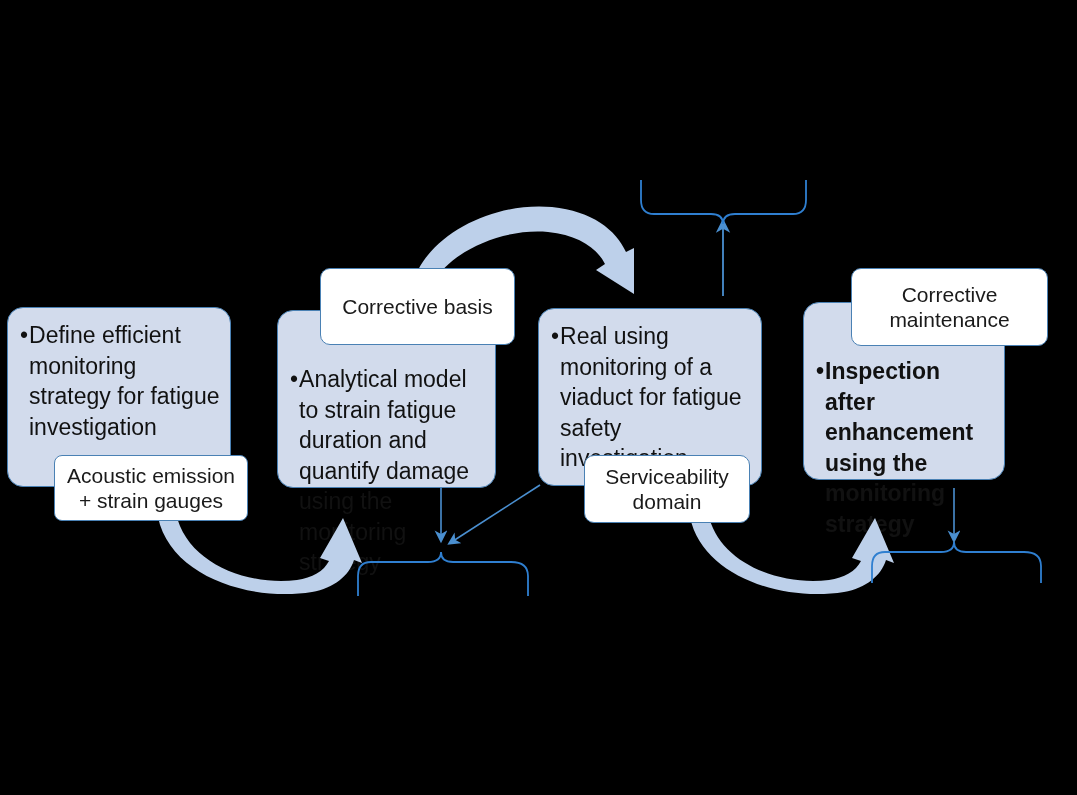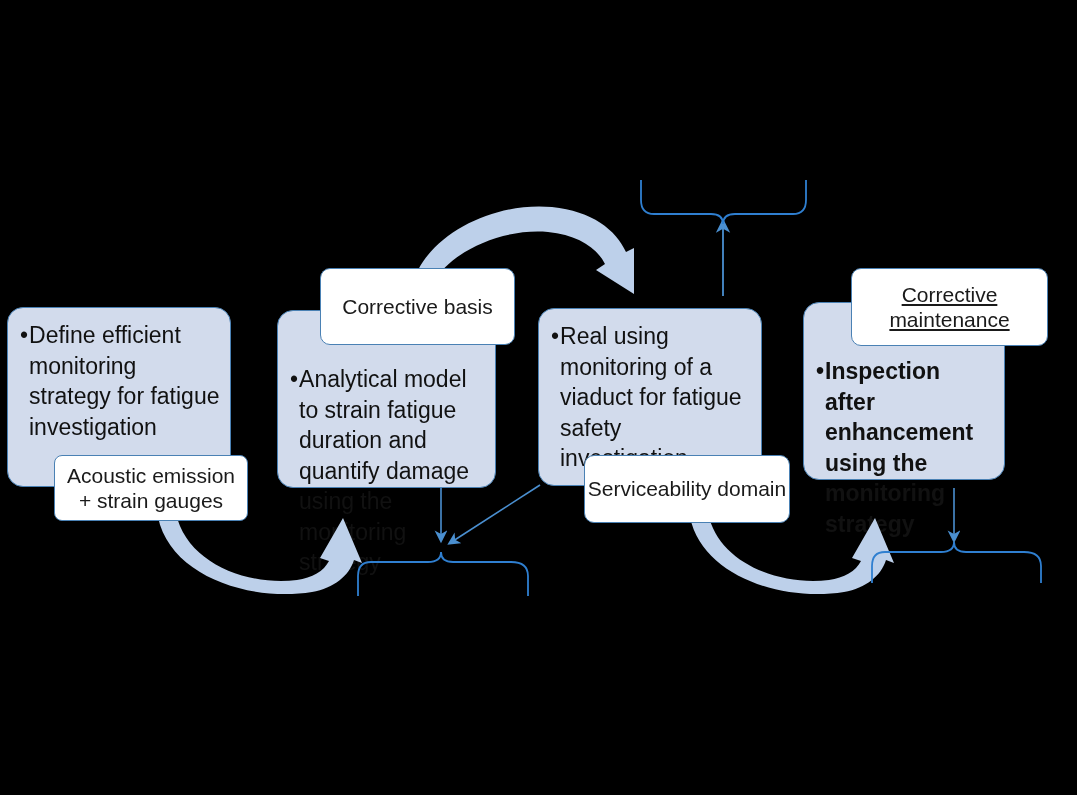--- a/index.html
+++ b/index.html
@@ -175,20 +175,20 @@
 + strain gauges</div>
 
   <div class="content-box" style="left:277px; top:310px; width:219px; height:178px;">
     <div class="bullet-text" style="margin-top:41px;">Analytical model to strain fatigue duration and quantify damage using the monitoring strategy</div>
   </div>
   <div class="label-box" style="left:320px; top:268px; width:195px; height:77px;">Corrective basis</div>
 
   <div class="content-box" style="left:538px; top:308px; width:224px; height:178px;">
     <div class="bullet-text">Real using monitoring of a viaduct for fatigue safety investigation</div>
   </div>
-  <div class="label-box" style="left:584px; top:455px; width:206px; height:68px;">Serviceability domain</div>
+  <div class="label-box" style="left:584px; top:455px; width:166px; height:68px;">Serviceability domain</div>
 
   <div class="content-box" style="left:803px; top:302px; width:202px; height:178px;font-weight:bold;">
     <div class="bullet-text" style="margin-top:41px;">Inspection after enhancement using the monitoring strategy</div>
   </div>
-  <div class="label-box" style="left:851px; top:268px; width:197px; height:78px;text-decoration:underline;">Corrective maintenance</div>
+  <div class="label-box" style="left:851px; top:268px; width:197px; height:78px;">Corrective maintenance</div>
 
 </div>
 
 </body></html>

